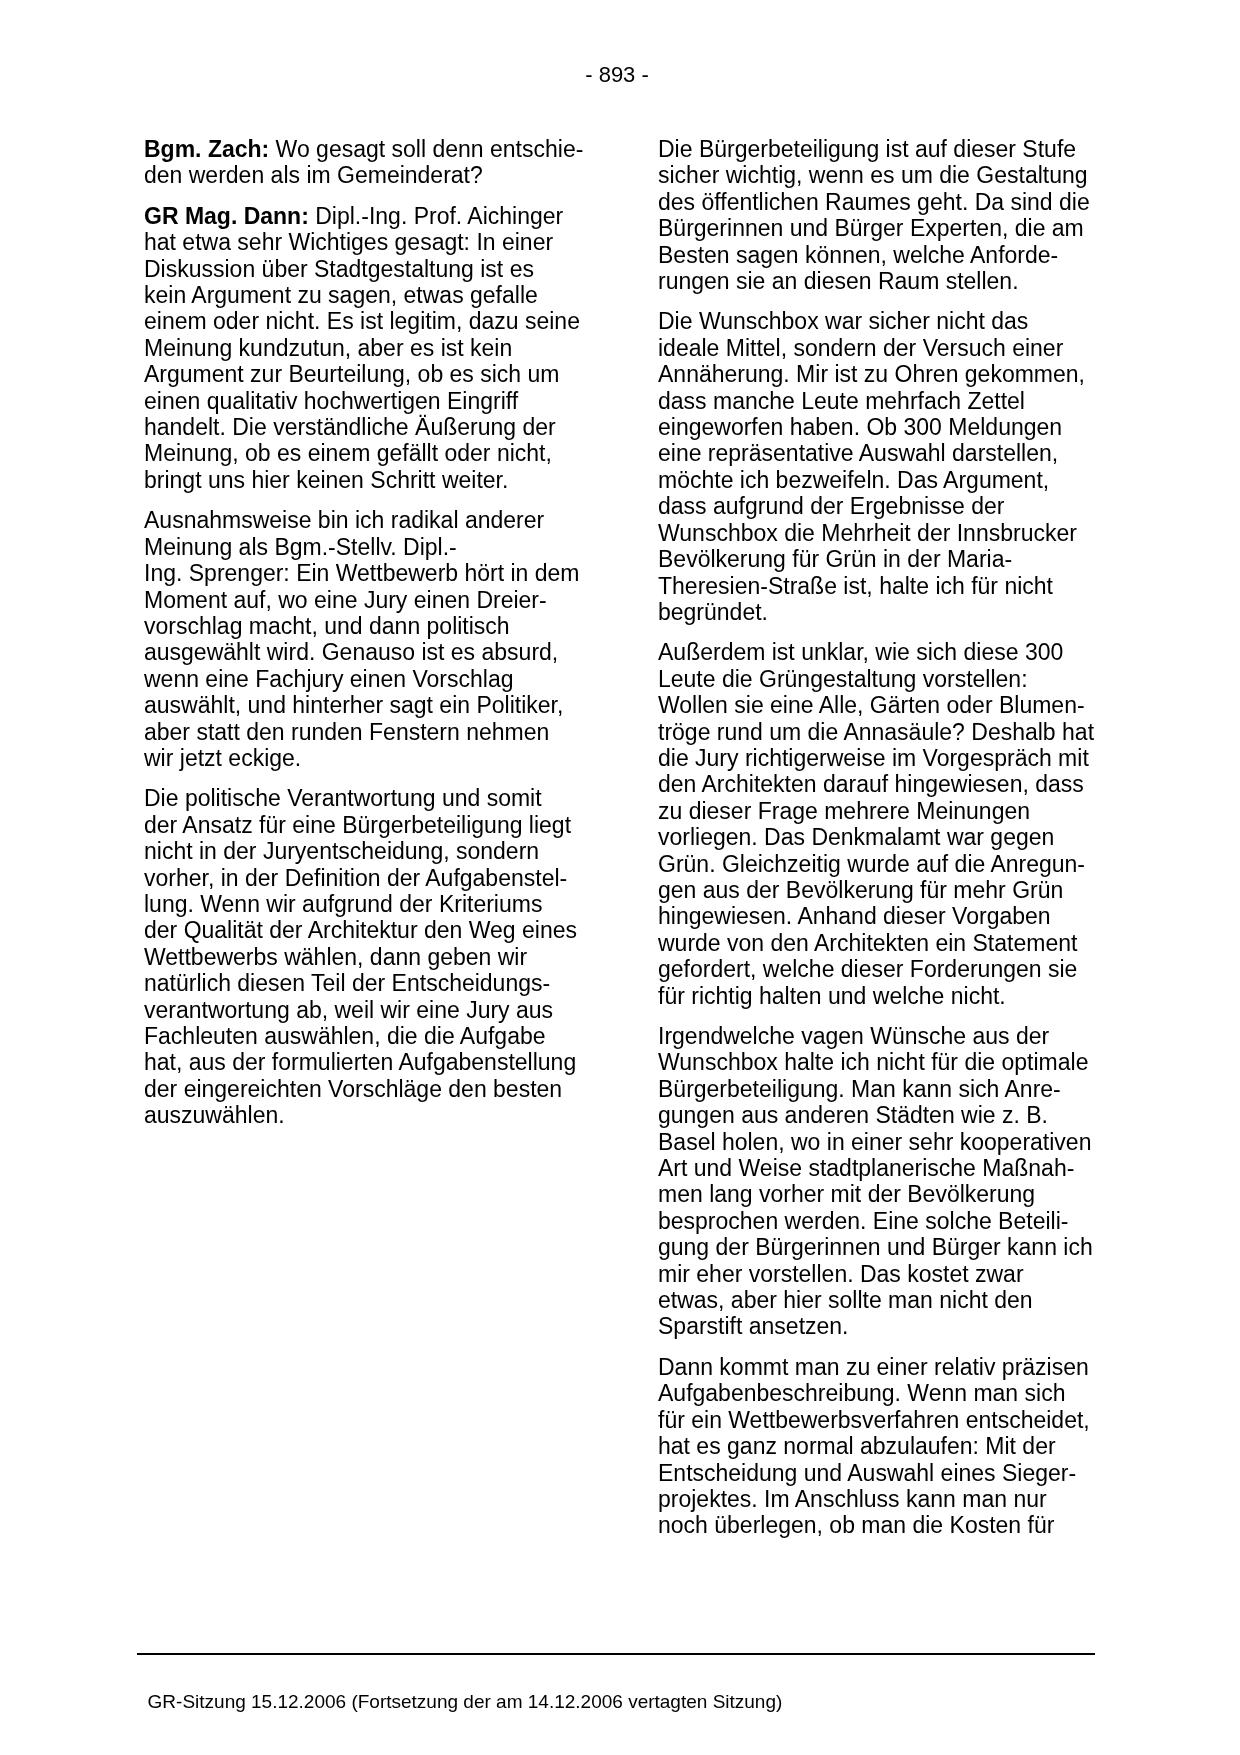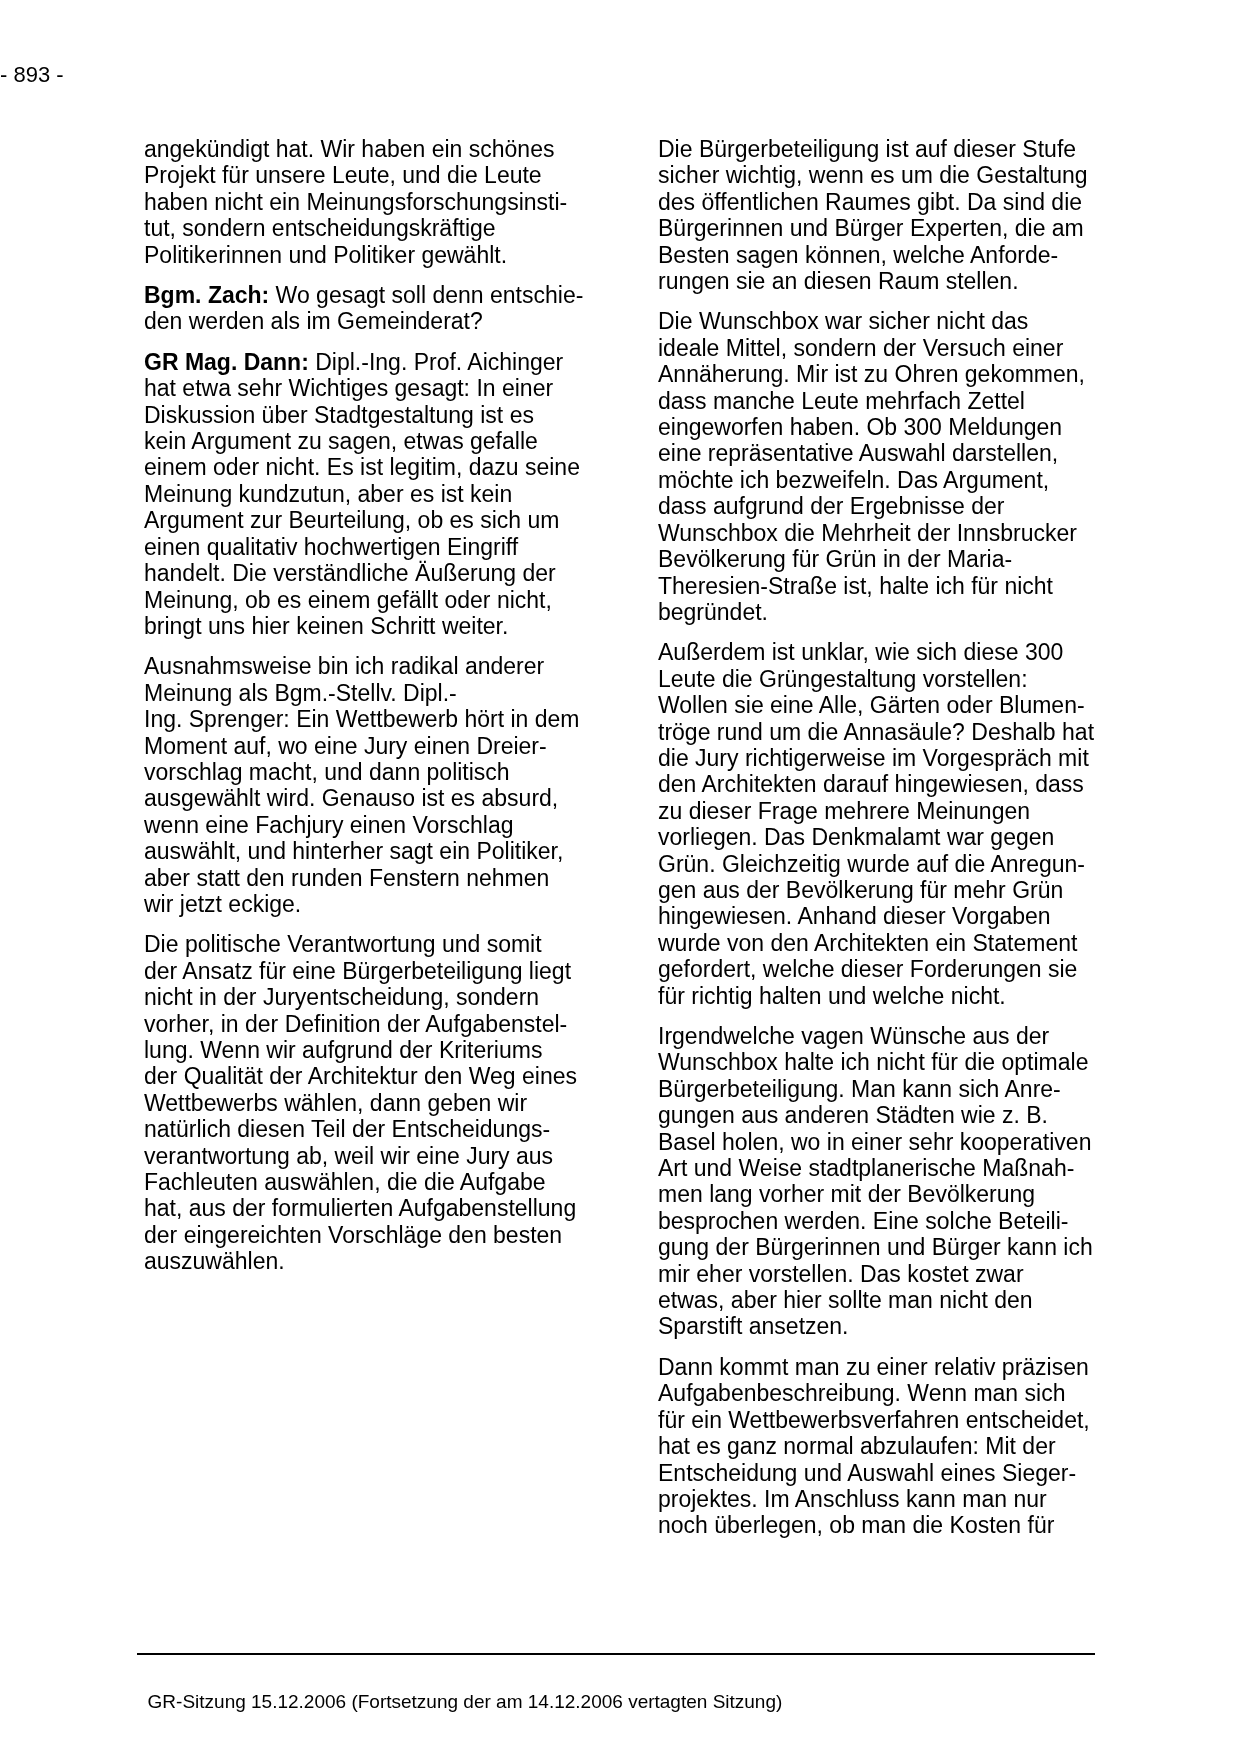--- a/index.html
+++ b/index.html
@@ -13,20 +13,21 @@
     height: 1755px;
     font-family: "Liberation Sans", "DejaVu Sans", sans-serif;
     color: #000000;
     overflow: hidden;
   }
   .page-number {
     position: absolute;
     top: 62px;
     left: 0;
     width: 1234px;
+    text-align: center;
     font-size: 22px;
     line-height: 26px;
     white-space: pre;
   }
   .column {
     position: absolute;
     top: 136px;
     width: 470px;
   }
   .column-left  { left: 144px; }
@@ -49,25 +50,20 @@
     line-height: 23px;
     white-space: pre;
   }
 </style>
 </head>
 <body>
 
 <div class="page-number">- 893 -</div>
 
 <div class="column column-left">
-  <p><b class="speaker"></b><span>angekündigt hat. Wir haben ein schönes
-Projekt für unsere Leute, und die Leute
-haben nicht ein Meinungsforschungsinsti-
-tut, sondern entscheidungskräftige
-Politikerinnen und Politiker gewählt.</span></p>
   <p><b class="speaker">Bgm. Zach:</b><span> Wo gesagt soll denn entschie-
 den werden als im Gemeinderat?</span></p>
   <p><b class="speaker">GR Mag. Dann:</b><span> Dipl.-Ing. Prof. Aichinger
 hat etwa sehr Wichtiges gesagt: In einer
 Diskussion über Stadtgestaltung ist es
 kein Argument zu sagen, etwas gefalle
 einem oder nicht. Es ist legitim, dazu seine
 Meinung kundzutun, aber es ist kein
 Argument zur Beurteilung, ob es sich um
 einen qualitativ hochwertigen Eingriff
@@ -95,21 +91,21 @@
 verantwortung ab, weil wir eine Jury aus
 Fachleuten auswählen, die die Aufgabe
 hat, aus der formulierten Aufgabenstellung
 der eingereichten Vorschläge den besten
 auszuwählen.</span></p>
 </div>
 
 <div class="column column-right">
   <p><b class="speaker"></b><span>Die Bürgerbeteiligung ist auf dieser Stufe
 sicher wichtig, wenn es um die Gestaltung
-des öffentlichen Raumes gibt. Da sind die
+des öffentlichen Raumes geht. Da sind die
 Bürgerinnen und Bürger Experten, die am
 Besten sagen können, welche Anforde-
 rungen sie an diesen Raum stellen.</span></p>
   <p><b class="speaker"></b><span>Die Wunschbox war sicher nicht das
 ideale Mittel, sondern der Versuch einer
 Annäherung. Mir ist zu Ohren gekommen,
 dass manche Leute mehrfach Zettel
 eingeworfen haben. Ob 300 Meldungen
 eine repräsentative Auswahl darstellen,
 möchte ich bezweifeln. Das Argument,

